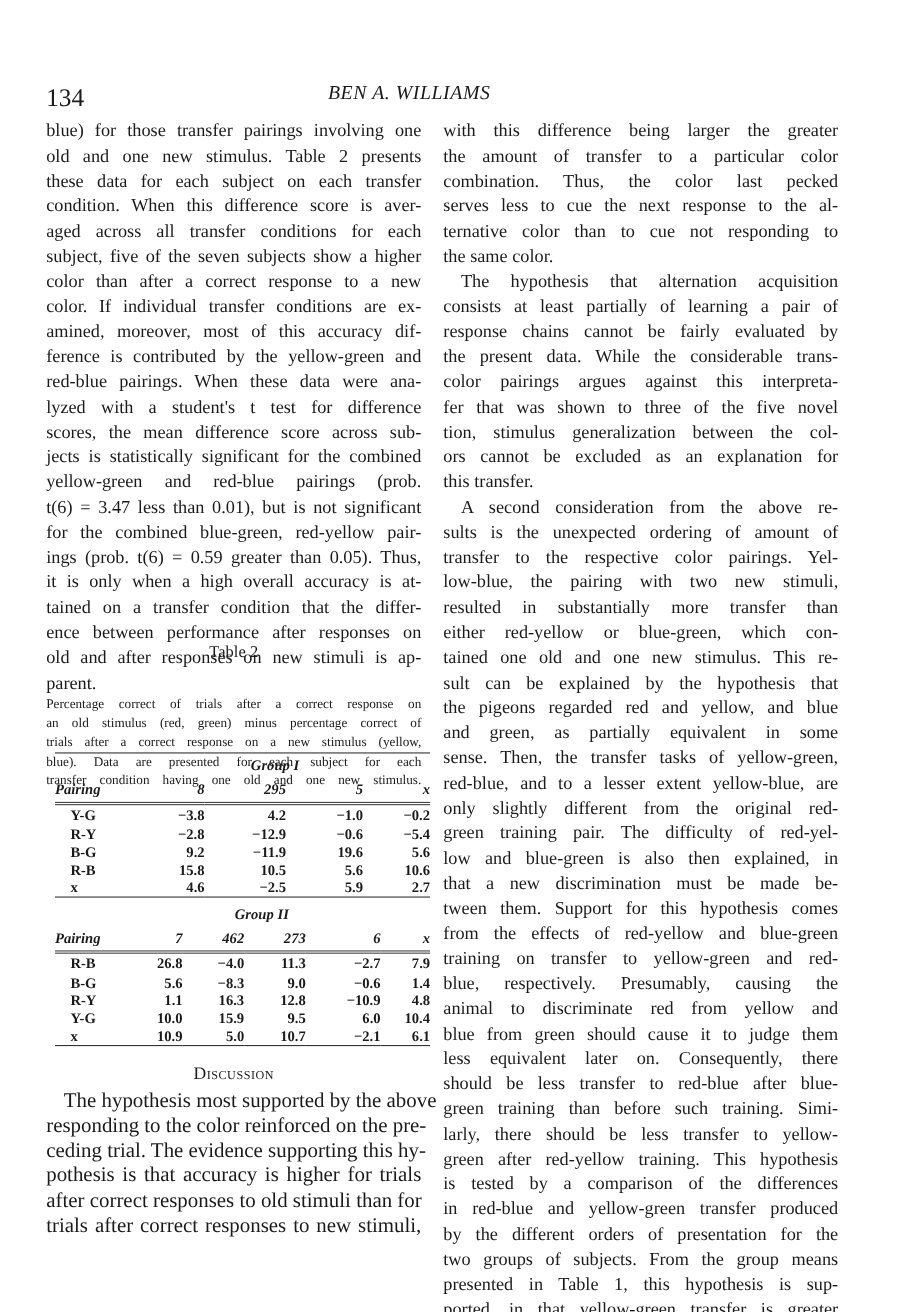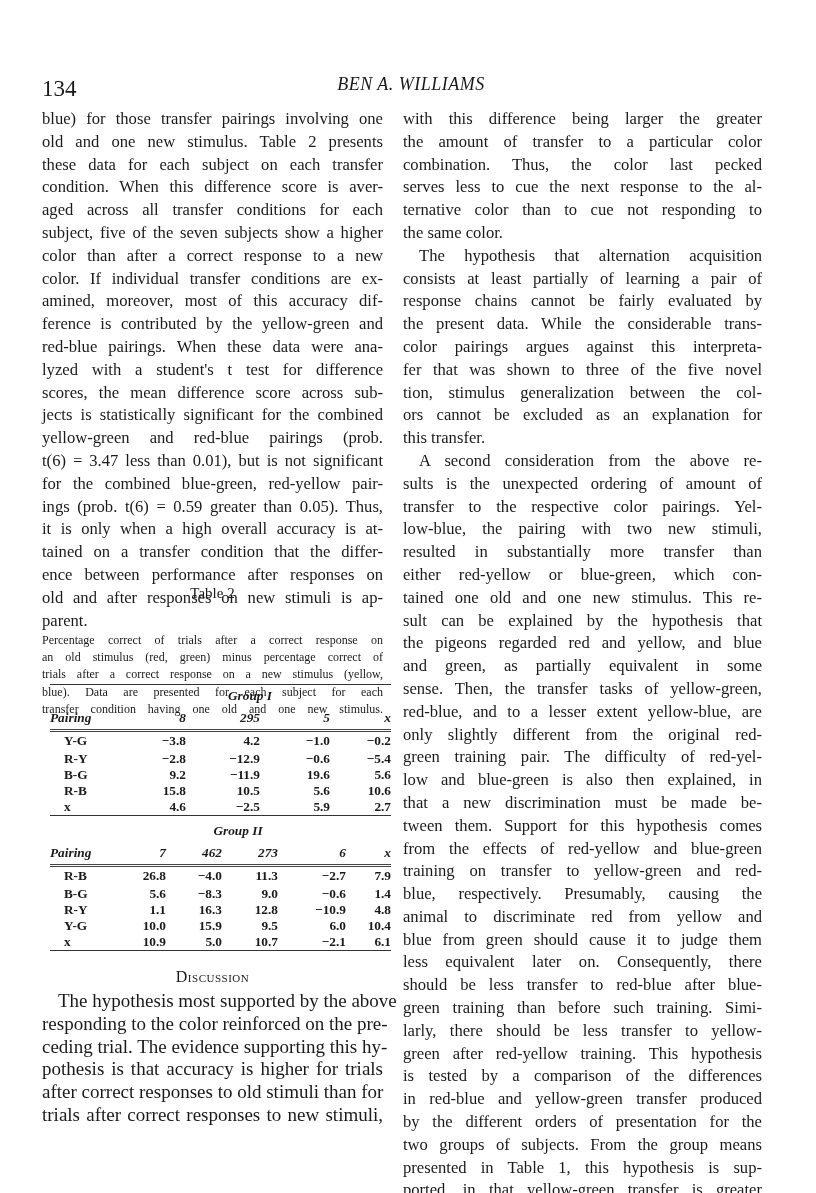--- a/index.html
+++ b/index.html
@@ -1,20 +1,20 @@
 <!DOCTYPE html>
 <html><head>
 <meta charset="utf-8">
 <style>
   html, body { margin:0; padding:0; background:#fff; }
   body { width:816px; height:1193px; position:relative; overflow:hidden;
          font-family:"Liberation Serif","DejaVu Serif",serif; color:#1a1a1a; }
   .page-num { position:absolute; left:42px; top:76px; font-size:23px; }
   .running-head { position:absolute; left:0; width:744px; top:74px; text-align:center;
-                  font-size:18px; font-style:italic; letter-spacing:0.5px;margin-left:39px; }
+                  font-size:18px; font-style:italic; letter-spacing:0.5px; }
   .col { position:absolute; top:108px; width:341px; font-size:16.6px; line-height:22.8px; }
   .col.left { left:42px; }
   .col.right { left:403px; width:359px; }
   .ln { display:block; white-space:nowrap; text-align:justify; text-align-last:justify; height:22.8px; }
   .ln.last { text-align-last:left; }
   .ln.indent { padding-left:16px; }
   .table-title { position:absolute; left:42px; width:341px; top:585px; text-align:center; font-size:15px; }
   .caption { position:absolute; left:42px; width:341px; top:632px; font-size:12px; line-height:17.2px; }
   .caption .ln { height:17.2px; }
   table.data { position:absolute; left:50px; width:341px; border-collapse:collapse;

